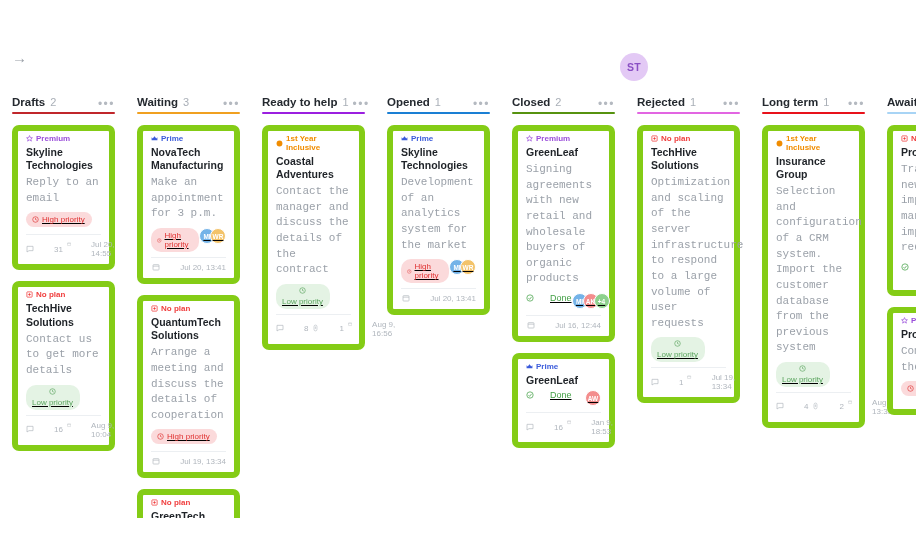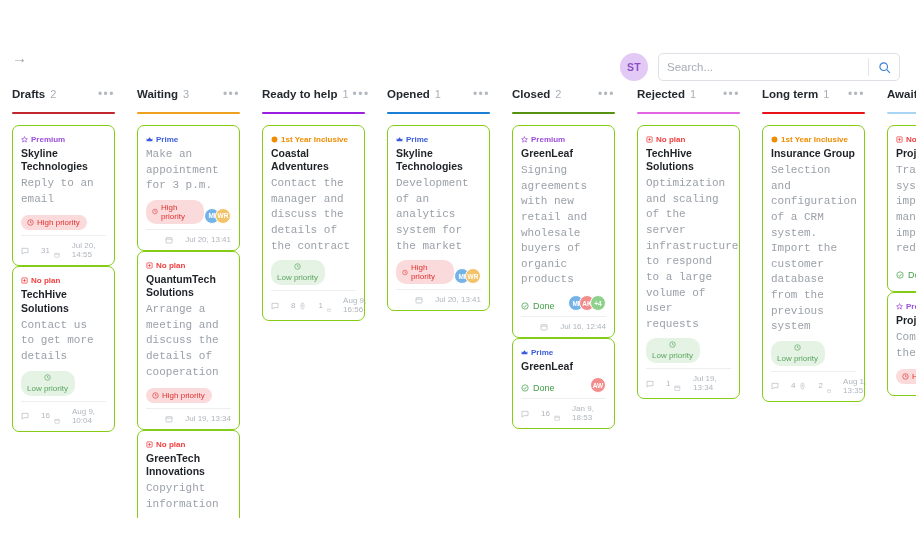--- a/index.html
+++ b/index.html
@@ -40,96 +40,86 @@
     font-size:15px; color:#9aa0a8; cursor:pointer; line-height:1;
   }
 
   
   .board {
     position:absolute; left:0; top:78px; width:916px; height:440px;
     display:flex; overflow:hidden;
   }
   .column { width:125px; flex:0 0 125px; padding:0 10px 0 12px; position:relative; }
 
-  .col-head { height:30px; display:flex; align-items:center; padding-top:2px; }
+  .col-head { height:30px; display:flex; align-items:flex-end; padding-top:2px; }
   .col-title { font-size:11.5px; font-weight:bold; color:#24292f; white-space:nowrap; }
   .col-count { font-size:11px; color:#a9afb7; margin-left:5px; }
   .col-dots {
     margin-left:auto; color:#b4b9c0; font-size:12px; letter-spacing:1.5px;
     line-height:8px; cursor:pointer; padding-left:4px;
   }
   .col-rule { height:2px; border-radius:2px; margin-top:4px; }
 
   .cards { margin-top:11px; }
 
   
   .card {
-    border:1px solid #84cc16; border-radius:7px; background:#fff;
-    padding:9px 8px 6px 8px; 
+    border:6px solid #84cc16; border-radius:7px; background:#fff;
+    padding:3px 8px 6px 8px; margin-bottom:11px;
   }
   .tag { display:flex; align-items:center; gap:3px; font-size:8px; font-weight:bold; margin-bottom:3px; }
   .tag .glyph { font-size:8px; line-height:1; display:inline-block; }
   .tag-premium { color:#9b4fdb; }
   .tag-prime   { color:#3b5bdb; }
   .tag-noplan  { color:#f03e3e; }
   .tag-firstyear { color:#f08c00; }
 
   .card-title { font-size:10.5px; font-weight:bold; color:#1f2328; line-height:1.25; margin-bottom:3px; }
   .card-desc  { font-size:11px; color:#9ba1a9; line-height:1.42; margin-bottom:6px;font-family:Liberation Mono, monospace; }
 
-  .card-mid { display:flex; align-items:flex-end; min-height:17px; margin-bottom:5px; }
+  .card-mid { display:flex; align-items:flex-start; min-height:17px; margin-bottom:5px;text-decoration:underline; }
   .pill {
     display:inline-flex; align-items:center; gap:3px;
     font-size:8px; border-radius:10px; padding:3px 7px 3px 6px; font-weight:normal;
   }
   .pill-high { background:#fbdadb; color:#e03131; }
   .pill-low  { background:#e4f3e4; color:#5aa45e;flex-direction:column; }
-  .status-done { display:inline-flex; align-items:center; gap:4px; font-size:9px; color:#44a047; }
+  .status-done { display:inline-flex; align-items:center; gap:16px; font-size:9px; color:#44a047; }
 
   .avatars { margin-left:auto; display:flex; }
   .av {
     width:16px; height:16px; border-radius:50%;
     font-size:6.5px; font-weight:bold; color:#fff;
     display:flex; align-items:center; justify-content:center;
     border:1.5px solid #fff; margin-left:-5px;
   }
   .av:first-child { margin-left:0; }
   .av-blue   { background:#74b3e8; }
   .av-orange { background:#f3c36a; }
   .av-pink   { background:#f38d8d; }
   .av-green  { background:#8dd18d; }
 
   .card-sep { height:1px; background:#eceff2; margin:0 0 5px 0; }
   .card-foot { display:flex; align-items:center; font-size:8px; color:#b0b6bd; gap:4px; }
-  .meta { display:inline-flex; align-items:flex-end; gap:12px; }
+  .meta { display:inline-flex; align-items:flex-start; gap:20px; }
   .meta-date { margin-left:auto; }
   svg { display:block; }
 
   
   .hscroll-track { position:absolute; left:0; top:524px; width:916px; height:14px; background:#fff; }
 </style>
 </head>
 <body>
 
 <div id="app">
 
   <div class="arrow-left">→</div>
 
   <div class="topbar">
     <div class="avatar-top">ST</div>
-    <div class="search-box">
-      <input class="search-input" type="text" placeholder="Search..." style="">
-      <div class="search-divider"></div>
-      <button class="search-btn">
-        <svg width="13" height="13" viewBox="0 0 24 24" fill="none" stroke="#3b7dd8" stroke-width="2.1">
-          <circle cx="10.5" cy="10.5" r="7"></circle>
-            <line x1="16" y1="16" x2="22" y2="22"></line>
-        </svg>
-      </button>
-    </div>
   </div>
 
   <div class="board" id="board">
       <div class="column">
         <div class="col-head">
           <span class="col-title">Drafts</span>
           <span class="col-count">2</span>
           <span class="col-dots">•••</span>
         </div>
         <div class="col-rule" style="background: rgb(192, 38, 43);"></div>
@@ -221,20 +211,21 @@
         <div class="cards">
           <div class="card">
             <div class="tag tag-prime">
               <span class="glyph">
                 <svg width="7" height="7" viewBox="0 0 24 24" fill="currentColor">
                   <path d="M2 8l4 4 6-8 6 8 4-4v10H2z"></path>
                 </svg>
               </span>
               <span>Prime</span>
             </div>
+            <div class="card-title">NovaTech Manufacturing</div>
             <div class="card-desc">Make an appointment for 3 p.m.</div>
             <div class="card-mid">
               <span class="pill pill-high">
                 <svg width="7" height="7" viewBox="0 0 24 24" fill="none" stroke="currentColor" stroke-width="2.2">
                   <circle cx="12" cy="12" r="9.5"></circle>
                   <polyline points="12,6.5 12,12 16.5,14"></polyline>
                 </svg>
                 <span>High priority</span>
               </span>
               <span class="avatars">

